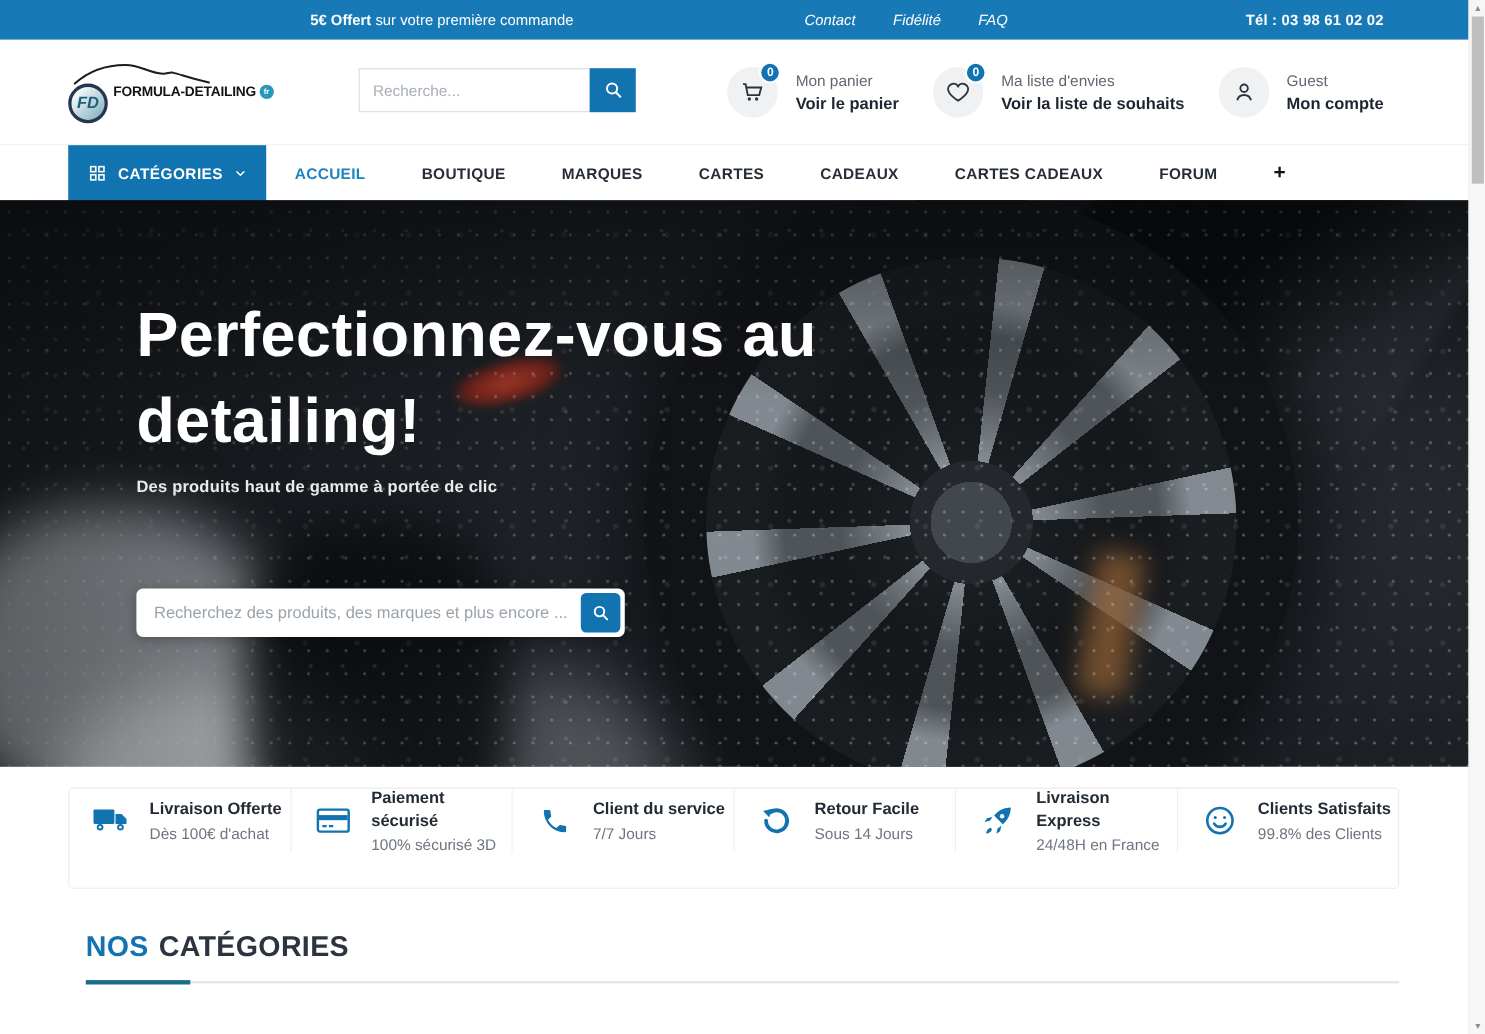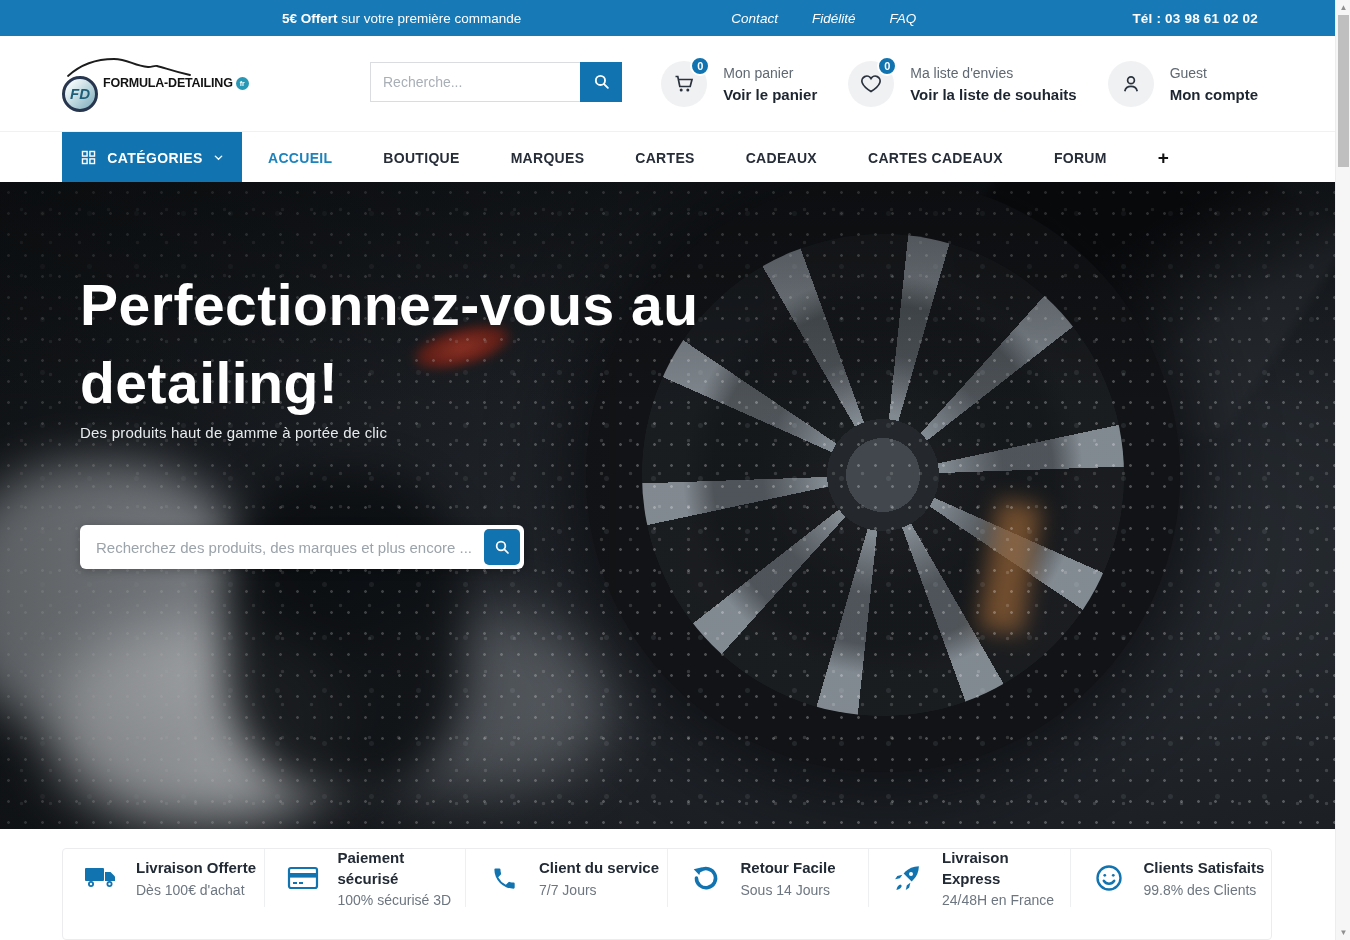--- a/index.html
+++ b/index.html
@@ -26,21 +26,21 @@
   .logo-row { display:flex; align-items:flex-start; margin-top:-4px; }
   .logo-emblem {
     width:36px; height:36px; border-radius:50%; border:3px solid #27364e; flex:none;
     background:linear-gradient(135deg,#eef6f8 20%,#8fb9c6 85%);
     display:flex; align-items:center; justify-content:center;
     font-weight:900; font-style:italic; font-size:15px; color:#1d5f78;
   }
   .logo-brand { font-size:12.5px; font-weight:800; color:#131313; letter-spacing:-.2px; margin-left:5px; white-space:nowrap; }
   .logo-tld { width:13px; height:13px; border-radius:50%; background:#2798b5; color:#fff; font-size:7px; font-weight:700;
     display:inline-flex; align-items:center; justify-content:center; margin-left:3px; vertical-align:middle; }
-  .search-box { display:flex; margin-left:100px; height:44px; }
+  .search-box { display:flex; margin-left:56px; height:44px; }
   .search-box input { width:210px; height:40px; border:1px solid #d9dde1; border-right:none; padding:0 12px; font-size:14px; outline:none; font-family:inherit; }
   .search-box input::placeholder { color:#a8afb7; }
   .search-btn, .hero-search-btn { background:var(--primary,#1173af); border:none; cursor:pointer; display:flex; align-items:center; justify-content:center; }
   .search-btn { width:42px; height:40px; }
   .header-actions { display:flex; align-items:center; gap:31px; margin-left:auto; margin-right:14px; }
   .action { display:flex; align-items:center; gap:16px; cursor:pointer; }
   .action-circle { width:46px; height:46px; border-radius:50%; background:#f0f1f3; position:relative;
     display:flex; align-items:center; justify-content:center; color:#2a323d; flex:none; }
   .badge { position:absolute; top:-5px; right:-3px; width:20px; height:20px; border-radius:50%;
     background:var(--primary,#1173af); color:#fff; font-size:11px; font-weight:700;
@@ -53,23 +53,24 @@
   .mainnav-inner { display:flex; align-items:stretch; height:51px; }
   .cat-btn { width:180px; background:var(--primary,#1173af); color:#fff; border:none; cursor:pointer;
     display:flex; align-items:center; justify-content:center; gap:10px;
     font-size:14px; font-weight:700; letter-spacing:.4px; font-family:inherit; }
   .nav-links { display:flex; align-items:center; gap:51px; margin-left:26px; }
   .nav-link { font-size:14px; font-weight:700; color:#262d38; letter-spacing:.3px; text-decoration:none; cursor:pointer; white-space:nowrap; }
   .nav-link.active { color:var(--navActive,#1d83bd); }
   .nav-plus { font-size:19px; font-weight:700; color:#111; }
 
   
-  .hero { position:relative; height:647px; overflow:hidden;
+  .hero { position:relative; height:515px; overflow:hidden;
     background:
       radial-gradient(ellipse at 72% 58%, #2b3036 0%, #1e2227 45%, #14171a 100%);
+    padding-left: 44px;
   }
   .hero * { pointer-events:none; }
   .hero .hero-search, .hero .hero-search * { pointer-events:auto; }
   .blob { position:absolute; border-radius:45%; }
   .blob1 { left:-50px; top:280px; width:300px; height:270px; background:#c7ccd1; filter:blur(24px); opacity:.8; }
   .blob2 { left:50px; top:440px; width:300px; height:200px; background:#e3e6e9; filter:blur(26px); opacity:.9; }
   .blob3 { left:330px; top:430px; width:280px; height:180px; background:#9aa0a6; filter:blur(30px); opacity:.45; }
   .darkblob { left:225px; top:290px; width:240px; height:320px; background:#0d1013; filter:blur(20px); opacity:.9; position:absolute; border-radius:40%; }
   .gun { position:absolute; right:40px; top:-60px; width:330px; height:260px; border-radius:34px;
     background:linear-gradient(115deg,#08090b 45%,#272b30 75%); transform:rotate(33deg); filter:blur(5px); opacity:.95; }
@@ -91,21 +92,21 @@
       radial-gradient(circle, rgba(255,255,255,.15) 1.3px, rgba(0,0,0,0) 2.1px),
       radial-gradient(circle, rgba(222,232,240,.09) 2px, rgba(0,0,0,0) 3px);
     background-size:17px 21px, 29px 33px, 47px 53px;
     background-position:0 0, 7px 11px, 19px 5px;
   }
   .hero-shade { position:absolute; inset:0;
     background:linear-gradient(180deg, rgba(7,9,11,.5), rgba(7,9,11,0) 35%),
                linear-gradient(90deg, rgba(7,9,11,.45), rgba(7,9,11,0) 48%); }
   .hero-content { position:relative; z-index:5; padding:84px 0 0 80px; }
   .hero-title { font-size:57px; line-height:1.37; font-weight:700; color:#fff; letter-spacing:.5px; }
-  .hero-sub { margin-top:2px; font-size:15px; color:#e8ebee; letter-spacing:.2px; }
+  .hero-sub { margin-top:12px; font-size:15px; color:#e8ebee; letter-spacing:.2px;font-weight:bold; }
   .hero-search { margin-top:84px; width:444px; height:44px; background:#fff; border-radius:6px;
     display:flex; align-items:center; padding:4px; box-shadow:0 2px 10px rgba(0,0,0,.25); }
   .hero-search input { flex:1; border:none; outline:none; font-size:15px; padding:0 12px; color:#333; font-family:inherit; min-width:0; }
   .hero-search input::placeholder { color:#9ba3ab; }
   .hero-search-btn { width:36px; height:36px; border-radius:5px; flex:none; }
 
   
   .features { display:flex; margin-top:19px; height:92px; background:#fff;
     border:1px solid #ececee; border-radius:4px; align-items:flex-start; }
   .feature { flex:1; display:flex; align-items:center; gap:18px; padding-left:21px; height:58px; }

